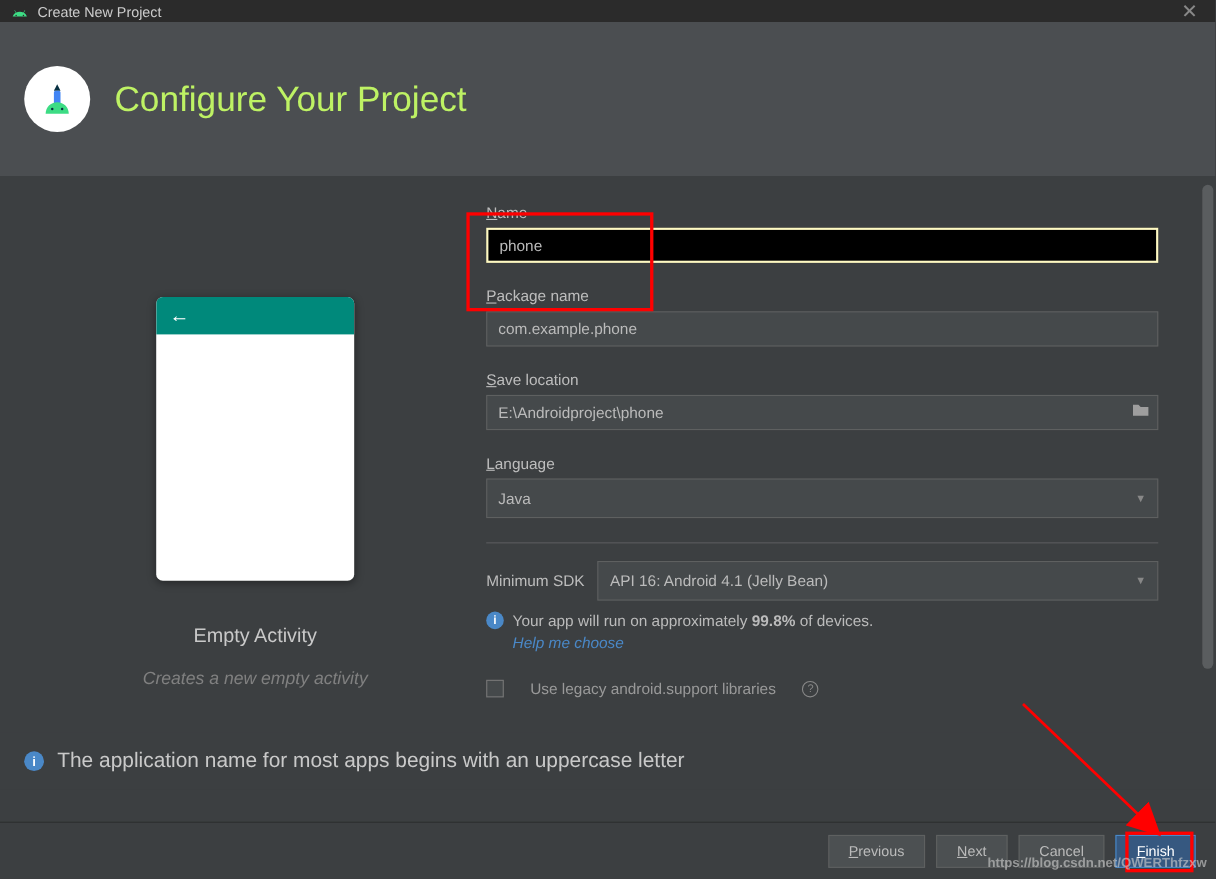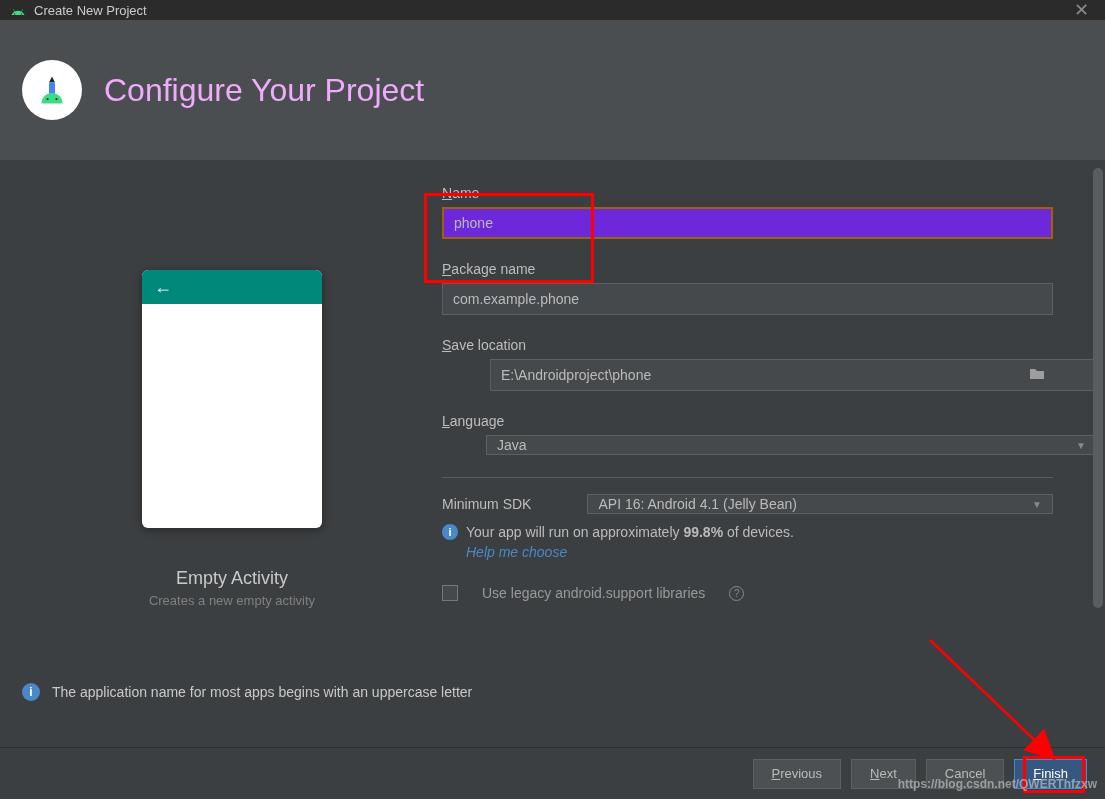--- a/index.html
+++ b/index.html
@@ -5,40 +5,40 @@
 * { box-sizing: border-box; margin: 0; padding: 0; font-family: "Segoe UI", Arial, sans-serif; }
 body { width: 1105px; height: 799px; background: #3c3f41; color: #bbbbbb; overflow: hidden; position: relative; }
 
 .title-bar { height: 20px; background: #2b2b2b; display: flex; align-items: center; padding: 0 10px; justify-content: space-between; }
 .title-left { display: flex; align-items: center; gap: 8px; }
 .title-text { color: #cccccc; font-size: 13px; }
 .close-x { color: #888; font-size: 18px; cursor: pointer; padding: 0 6px; }
 
 .header { background: #4b4e51; height: 140px; display: flex; align-items: center; padding: 0 22px; gap: 22px; }
 .logo-circle { width: 60px; height: 60px; border-radius: 50%; background: #fff; display: flex; align-items: center; justify-content: center; }
-.page-title { color: #f0abfc; font-size: 32px; font-weight: 400; }
+.page-title { color: #bef264; font-size: 32px; font-weight: 400; }
 
 .content { position: relative; height: 490px; display: flex; padding: 25px 22px 0 22px; }
 .preview-col { width: 420px; display: flex; flex-direction: column; align-items: center; padding-top: 85px; }
 .phone-preview { width: 180px; height: 258px; background: #fff; border-radius: 6px; overflow: hidden; box-shadow: 0 2px 8px rgba(0,0,0,0.4); }
 .phone-header { height: 34px; background: #00897b; display: flex; align-items: center; padding-left: 12px; }
 .phone-back { color: #fff; font-size: 18px; }
 .preview-title { margin-top: 40px; color: #c9c9c9; font-size: 18px; font-weight: 400; }
-.preview-sub { margin-top: 4px; color: #808080; font-size: 13px; }
+.preview-sub { margin-top: 20px; color: #808080; font-size: 16px; font-style: italic; }
 
 .form-col { flex: 1; padding-right: 30px; position: relative; }
 .form-group { margin-bottom: 22px; }
 .form-label { color: #bdbdbd; font-size: 14px; margin-bottom: 6px; display: block; }
 .form-label .ul { text-decoration: underline; }
 .text-input { width: 100%; height: 32px; background: #45494b; border: 1px solid #5e6060; color: #bbbbbb; padding: 0 10px; font-size: 14px; }
-.text-input.focused { border: 2px solid #a16207; background: #6d28d9; }
-.text-input.with-icon { padding-right: 31px; margin-left: 48px; }
+.text-input.focused { border: 2px solid #fef9c3; background: #000000; }
+.text-input.with-icon { padding-right: 31px; }
 .input-wrap { position: relative; }
 .folder-icon { position: absolute; right: 8px; top: 50%; transform: translateY(-50%); color: #888; }
-.select-input { width: 100%; height: 20px; background: #45494b; border: 1px solid #5e6060; color: #bbbbbb; padding: 0 10px; font-size: 14px; display: flex; align-items: center; justify-content: space-between; cursor: pointer; margin-left: 44px; }
+.select-input { width: 100%; height: 36px; background: #45494b; border: 1px solid #5e6060; color: #bbbbbb; padding: 0 10px; font-size: 14px; display: flex; align-items: center; justify-content: space-between; cursor: pointer; }
 .select-input .arrow { color: #888; font-size: 10px; }
 .separator { border: none; border-top: 1px solid #5a5c5e; margin: 8px 0 16px 0; }
 
 .sdk-row { display: flex; gap: 12px; align-items: center; margin-bottom: 10px; }
 .sdk-label { color: #bdbdbd; font-size: 14px; white-space: nowrap; }
 .sdk-select { flex: 1; }
 .info-row { display: flex; align-items: center; gap: 8px; margin-top: 8px; margin-left: 0; font-size: 14px; }
 .info-icon { width: 16px; height: 16px; border-radius: 50%; background: #4a88c7; color: #fff; display: flex; align-items: center; justify-content: center; font-size: 11px; font-weight: bold; flex-shrink: 0; }
 .help-link { color: #4a88c7; cursor: pointer; margin-left: 24px; font-size: 14px; margin-top: 4px; display: inline-block; font-style: italic; }
 
@@ -48,21 +48,21 @@
 
 .scrollbar-track { position: absolute; right: 0; top: 168px; width: 14px; height: 470px; }
 .scrollbar-thumb { width: 10px; height: 440px; background: #5a5d5f; border-radius: 5px; margin: 0 auto; }
 
 .highlight-box { position: absolute; border: 3px solid #ff0000; pointer-events: none; z-index: 10; }
 .hl-name { left: 424px; top: 193px; width: 170px; height: 90px; }
 .hl-finish { left: 1023px; top: 756px; width: 62px; height: 37px; }
 
 .warning-bar { position: absolute; left: 0; right: 0; top: 666px; height: 52px; display: flex; align-items: center; padding: 0 22px; gap: 12px; background: #3c3f41; }
 .warn-icon { width: 18px; height: 18px; border-radius: 50%; background: #4a88c7; color: #fff; display: flex; align-items: center; justify-content: center; font-size: 12px; font-weight: bold; }
-.warn-text { color: #c9c9c9; font-size: 14px; }
+.warn-text { color: #c9c9c9; font-size: 19px; }
 
 .footer { position: absolute; left: 0; right: 0; bottom: 0; height: 52px; background: #3c3f41; border-top: 1px solid #2d2f30; display: flex; align-items: center; justify-content: flex-end; padding: 0 18px; gap: 10px; }
 .btn { height: 30px; padding: 0 18px; background: #4c5052; border: 1px solid #5e6060; color: #bbbbbb; font-size: 13px; cursor: pointer; display: flex; align-items: center; }
 .btn .ul { text-decoration: underline; }
 .btn-primary { background: #365880; border-color: #4a88c7; color: #fff; }
 
 .arrow-svg { position: absolute; left: 920px; top: 630px; pointer-events: none; z-index: 9; }
 .watermark { position: absolute; right: 8px; bottom: 8px; color: rgba(210,210,210,0.6); font-size: 12px; z-index: 11; font-weight: bold; }
 .android-logo { width: 16px; height: 10px; display: block; }
 </style>

